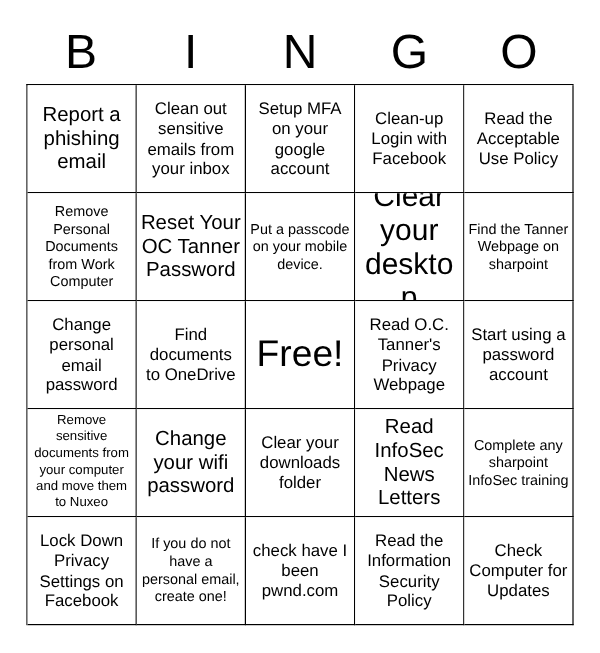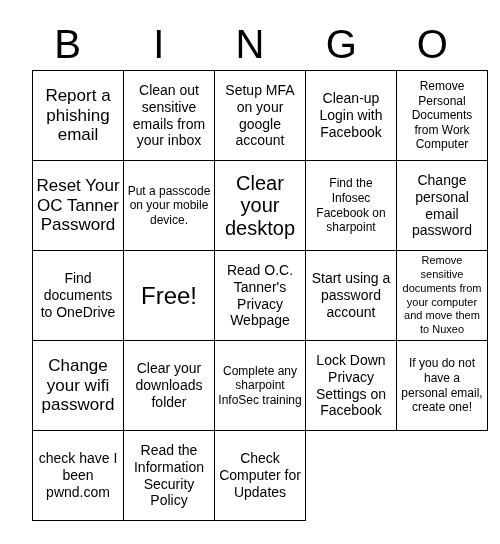--- a/index.html
+++ b/index.html
@@ -41,21 +41,21 @@
     justify-content: center;
     font-size: 40px;
     font-weight: 400;
     line-height: 1;
     letter-spacing: 0px;
     color: #000000;
   }
 
   .bingo-grid {
     position: absolute;
-    left: 32px;
+    left: 22px;
     top: 70px;
     width: 456px;
     height: 451px;
     display: grid;
     grid-template-columns: repeat(5, 1fr);
     grid-template-rows: repeat(5, 1fr);
     border-top: 1px solid #000000;
     border-left: 1px solid #000000;
     box-sizing: border-box;
     background: #ffffff;
@@ -80,22 +80,22 @@
     line-height: 1.18;
     word-wrap: break-word;
     hyphens: none;
   }
 
   
   .size-xs .cell-text { font-size: 11px;  line-height: 1.25; }
   .size-s  .cell-text { font-size: 12px; line-height: 1.22; }
   .size-m  .cell-text { font-size: 14px; line-height: 1.2; }
   .size-l  .cell-text { font-size: 17px; line-height: 1.16; }
-  .size-xl .cell-text { font-size: 20px; line-height: 1.12; }
-  .size-free .cell-text { font-size: 24px; line-height: 1.05; }
+  .size-xl .cell-text { font-size: 25px; line-height: 1.12; }
+  .size-free .cell-text { font-size: 31px; line-height: 1.05; }
 </style>
 </head>
 <body>
 
 <div class="bingo-card">
 
   <div class="bingo-header">
     <div class="header-letter">B</div>
     <div class="header-letter">I</div>
     <div class="header-letter">N</div>
@@ -110,35 +110,38 @@
       </div>
     <div class="bingo-cell size-m">
         <span class="cell-text">Clean out sensitive emails from your inbox</span>
       </div>
     <div class="bingo-cell size-m">
         <span class="cell-text">Setup MFA on your google account</span>
       </div>
     <div class="bingo-cell size-m">
         <span class="cell-text">Clean-up Login with Facebook</span>
       </div>
+    <div class="bingo-cell size-m">
+        <span class="cell-text">Read the Acceptable Use Policy</span>
+      </div>
 
     <div class="bingo-cell size-s">
         <span class="cell-text">Remove Personal Documents from Work Computer</span>
       </div>
     <div class="bingo-cell size-l">
         <span class="cell-text">Reset Your OC Tanner Password</span>
       </div>
     <div class="bingo-cell size-s">
         <span class="cell-text">Put a passcode on your mobile device.</span>
       </div>
     <div class="bingo-cell size-xl">
         <span class="cell-text">Clear your desktop</span>
       </div>
     <div class="bingo-cell size-s">
-        <span class="cell-text">Find the Infosec Facebook on sharpoint</span>
+        <span class="cell-text">Find the Tanner Webpage on sharpoint</span>
       </div>
 
     <div class="bingo-cell size-m">
         <span class="cell-text">Change personal email password</span>
       </div>
     <div class="bingo-cell size-m">
         <span class="cell-text">Find documents to OneDrive</span>
       </div>
     <div class="bingo-cell size-free">
         <span class="cell-text">Free!</span>
@@ -152,20 +155,23 @@
 
     <div class="bingo-cell size-xs">
         <span class="cell-text">Remove sensitive documents from your computer and move them to Nuxeo</span>
       </div>
     <div class="bingo-cell size-l">
         <span class="cell-text">Change your wifi password</span>
       </div>
     <div class="bingo-cell size-m">
         <span class="cell-text">Clear your downloads folder</span>
       </div>
+    <div class="bingo-cell size-l">
+        <span class="cell-text">Read InfoSec News Letters</span>
+      </div>
     <div class="bingo-cell size-s">
         <span class="cell-text">Complete any sharpoint InfoSec training</span>
       </div>
 
     <div class="bingo-cell size-m">
         <span class="cell-text">Lock Down Privacy Settings on Facebook</span>
       </div>
     <div class="bingo-cell size-s">
         <span class="cell-text">If you do not have a personal email, create one!</span>
       </div>

